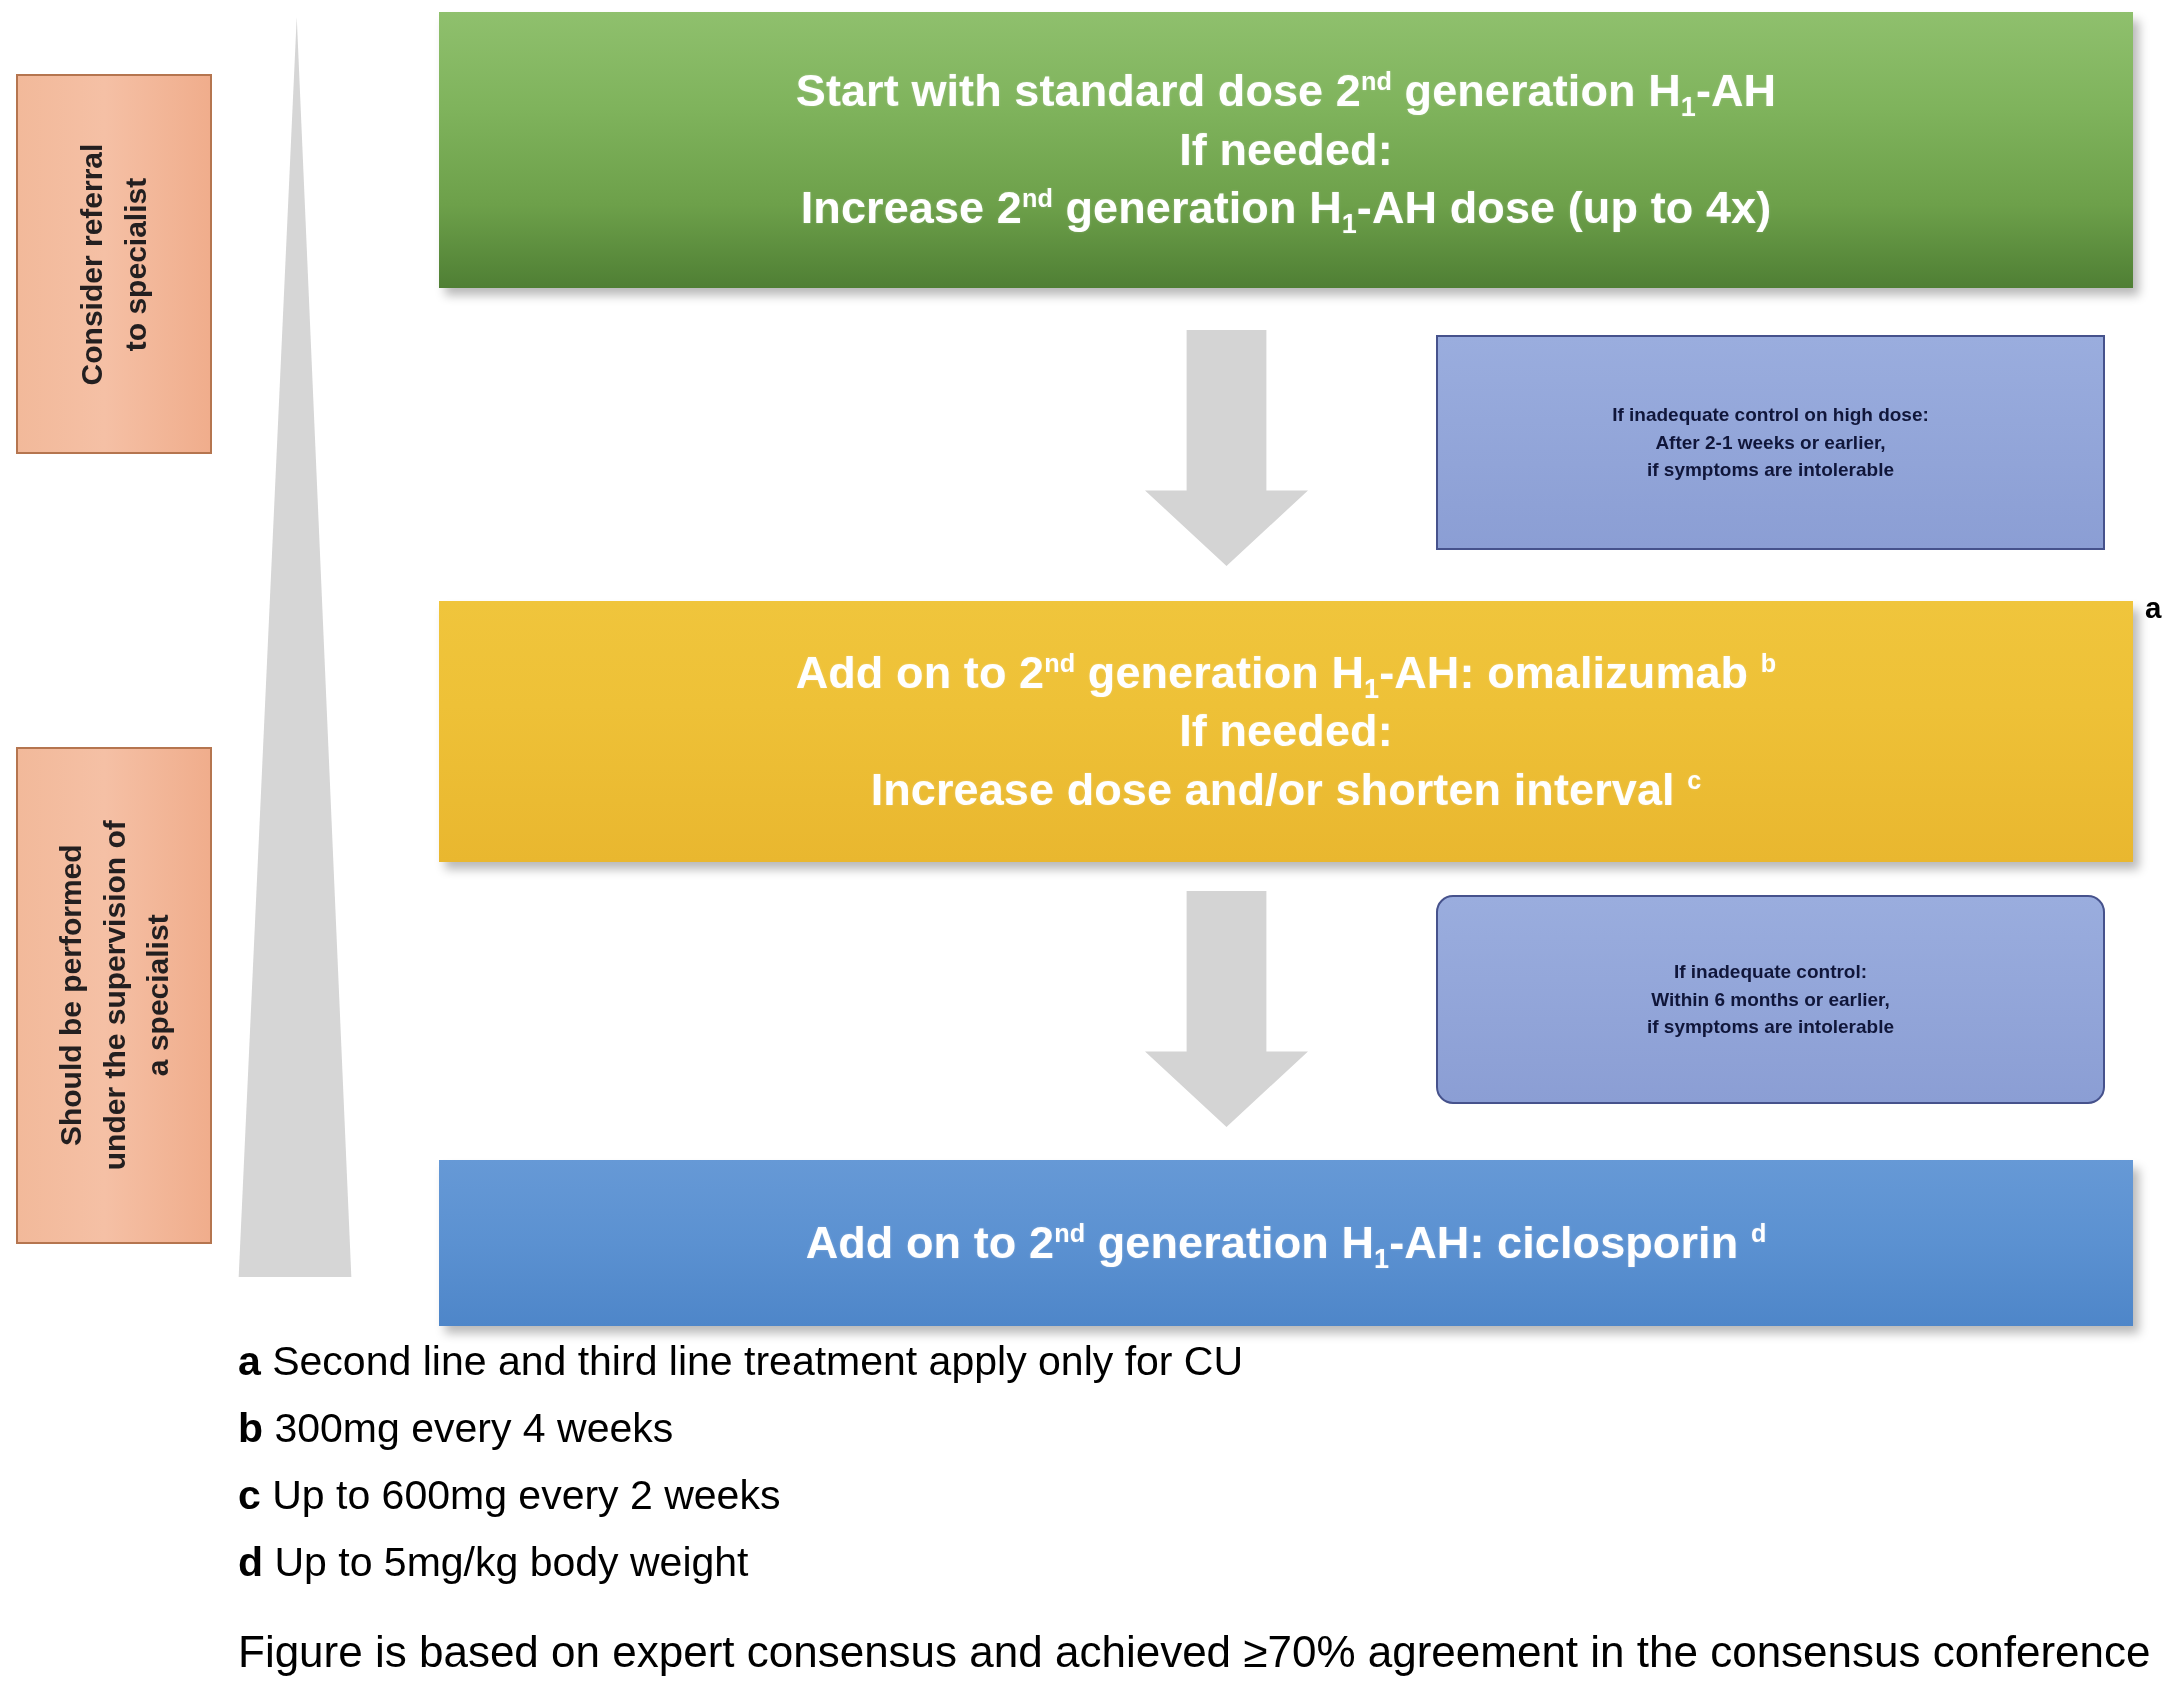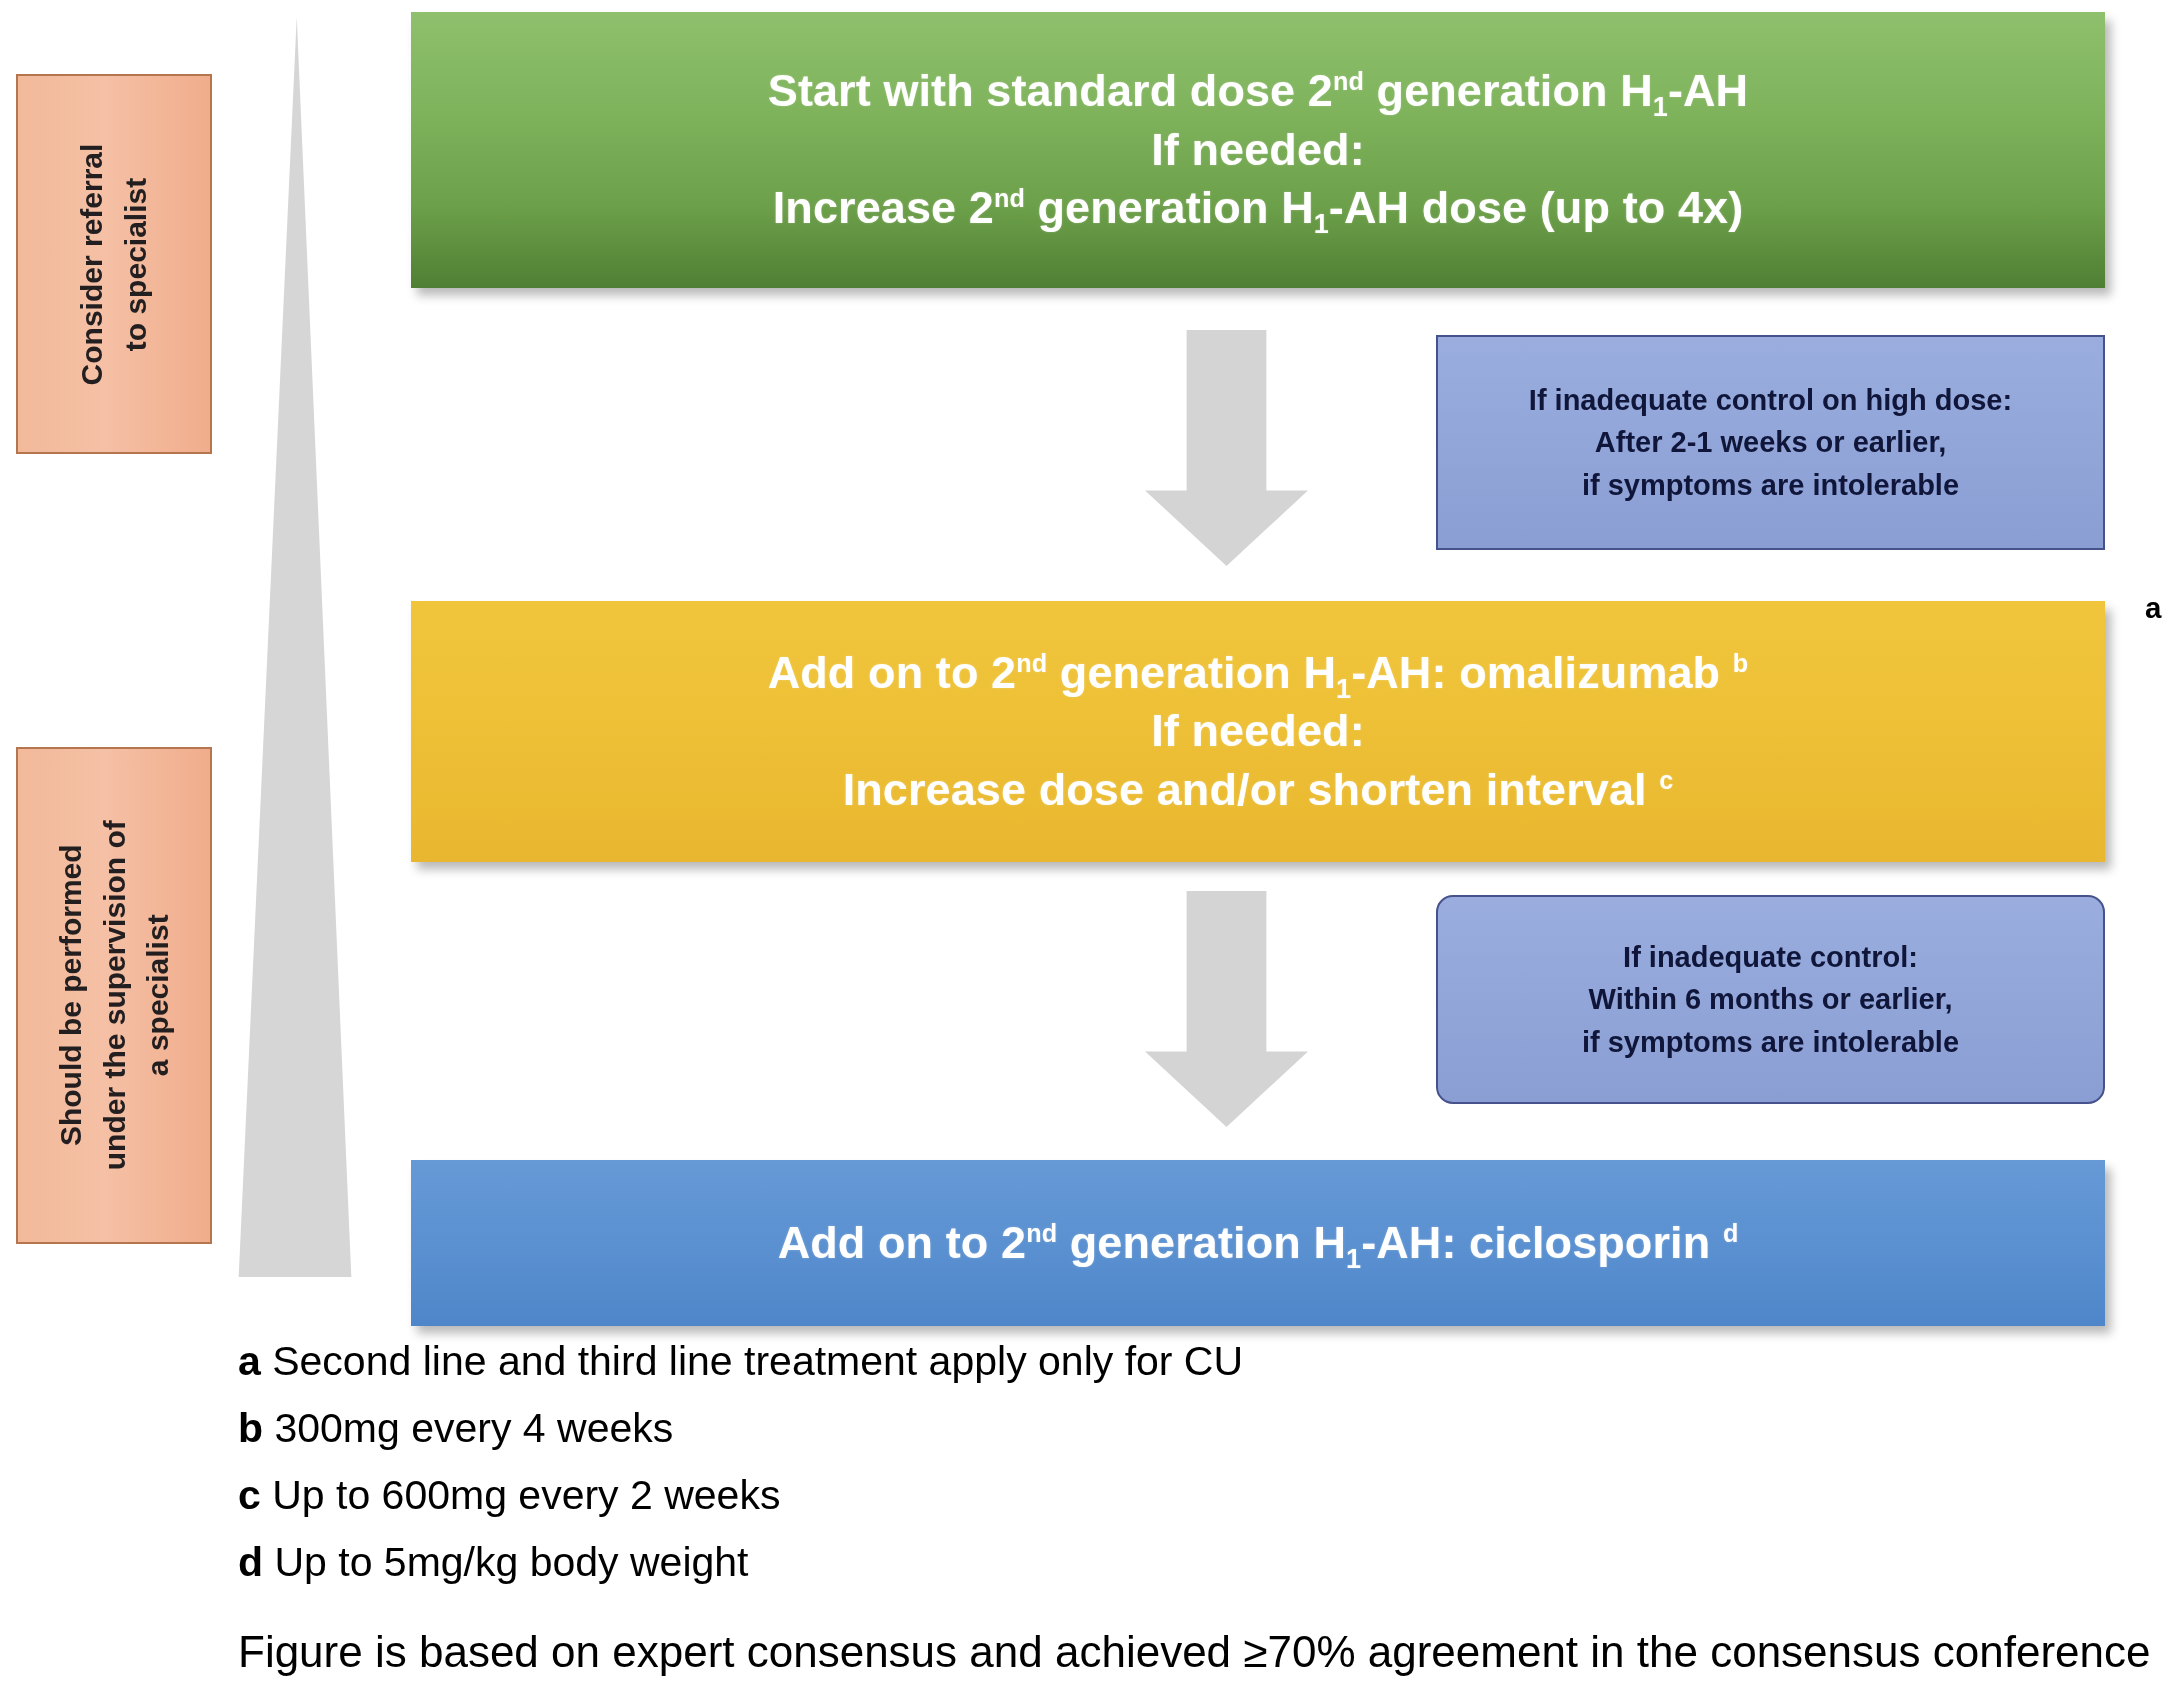--- a/index.html
+++ b/index.html
@@ -53,20 +53,21 @@
     position: absolute;
     box-sizing: border-box;
     display: flex;
     flex-direction: column;
     align-items: center;
     justify-content: center;
     color: #ffffff;
     font-weight: bold;
     text-align: center;
     box-shadow: 6px 7.8px 9.6px rgba(0,0,0,0.28);
+    margin-left: 28px;
   }
   .flow-box .line {
     font-size: 45px;
     line-height: 1.30;
     letter-spacing: 0.1px;
     text-shadow: 0 0 2.6px rgba(255,255,255,0.25);
   }
   #box-green {
     left: 411px; top: 12px; width: 1694px; height: 276px;
     background: linear-gradient(to bottom, #8fc06d 0%, #7fb35c 35%, #6da04a 70%, #4f7f34 100%);
@@ -98,21 +99,21 @@
     background: linear-gradient(to bottom, #9aadde 0%, #94a7da 40%, #8b9ed4 100%);
     display: flex;
     flex-direction: column;
     align-items: center;
     justify-content: center;
     color: #10163a;
     font-weight: bold;
     text-align: center;
   }
   .note-box .line {
-    font-size: 29px;
+    font-size: 19px;
     line-height: 1.45;
     white-space: nowrap;
   }
   #note-1 { left: 1436px; top: 335px; width: 669px; height: 215px; }
   #note-2 { left: 1436px; top: 895px; width: 669px; height: 209px; border-radius: 17px; }
 
   
   .arrow {
     position: absolute;
   }

